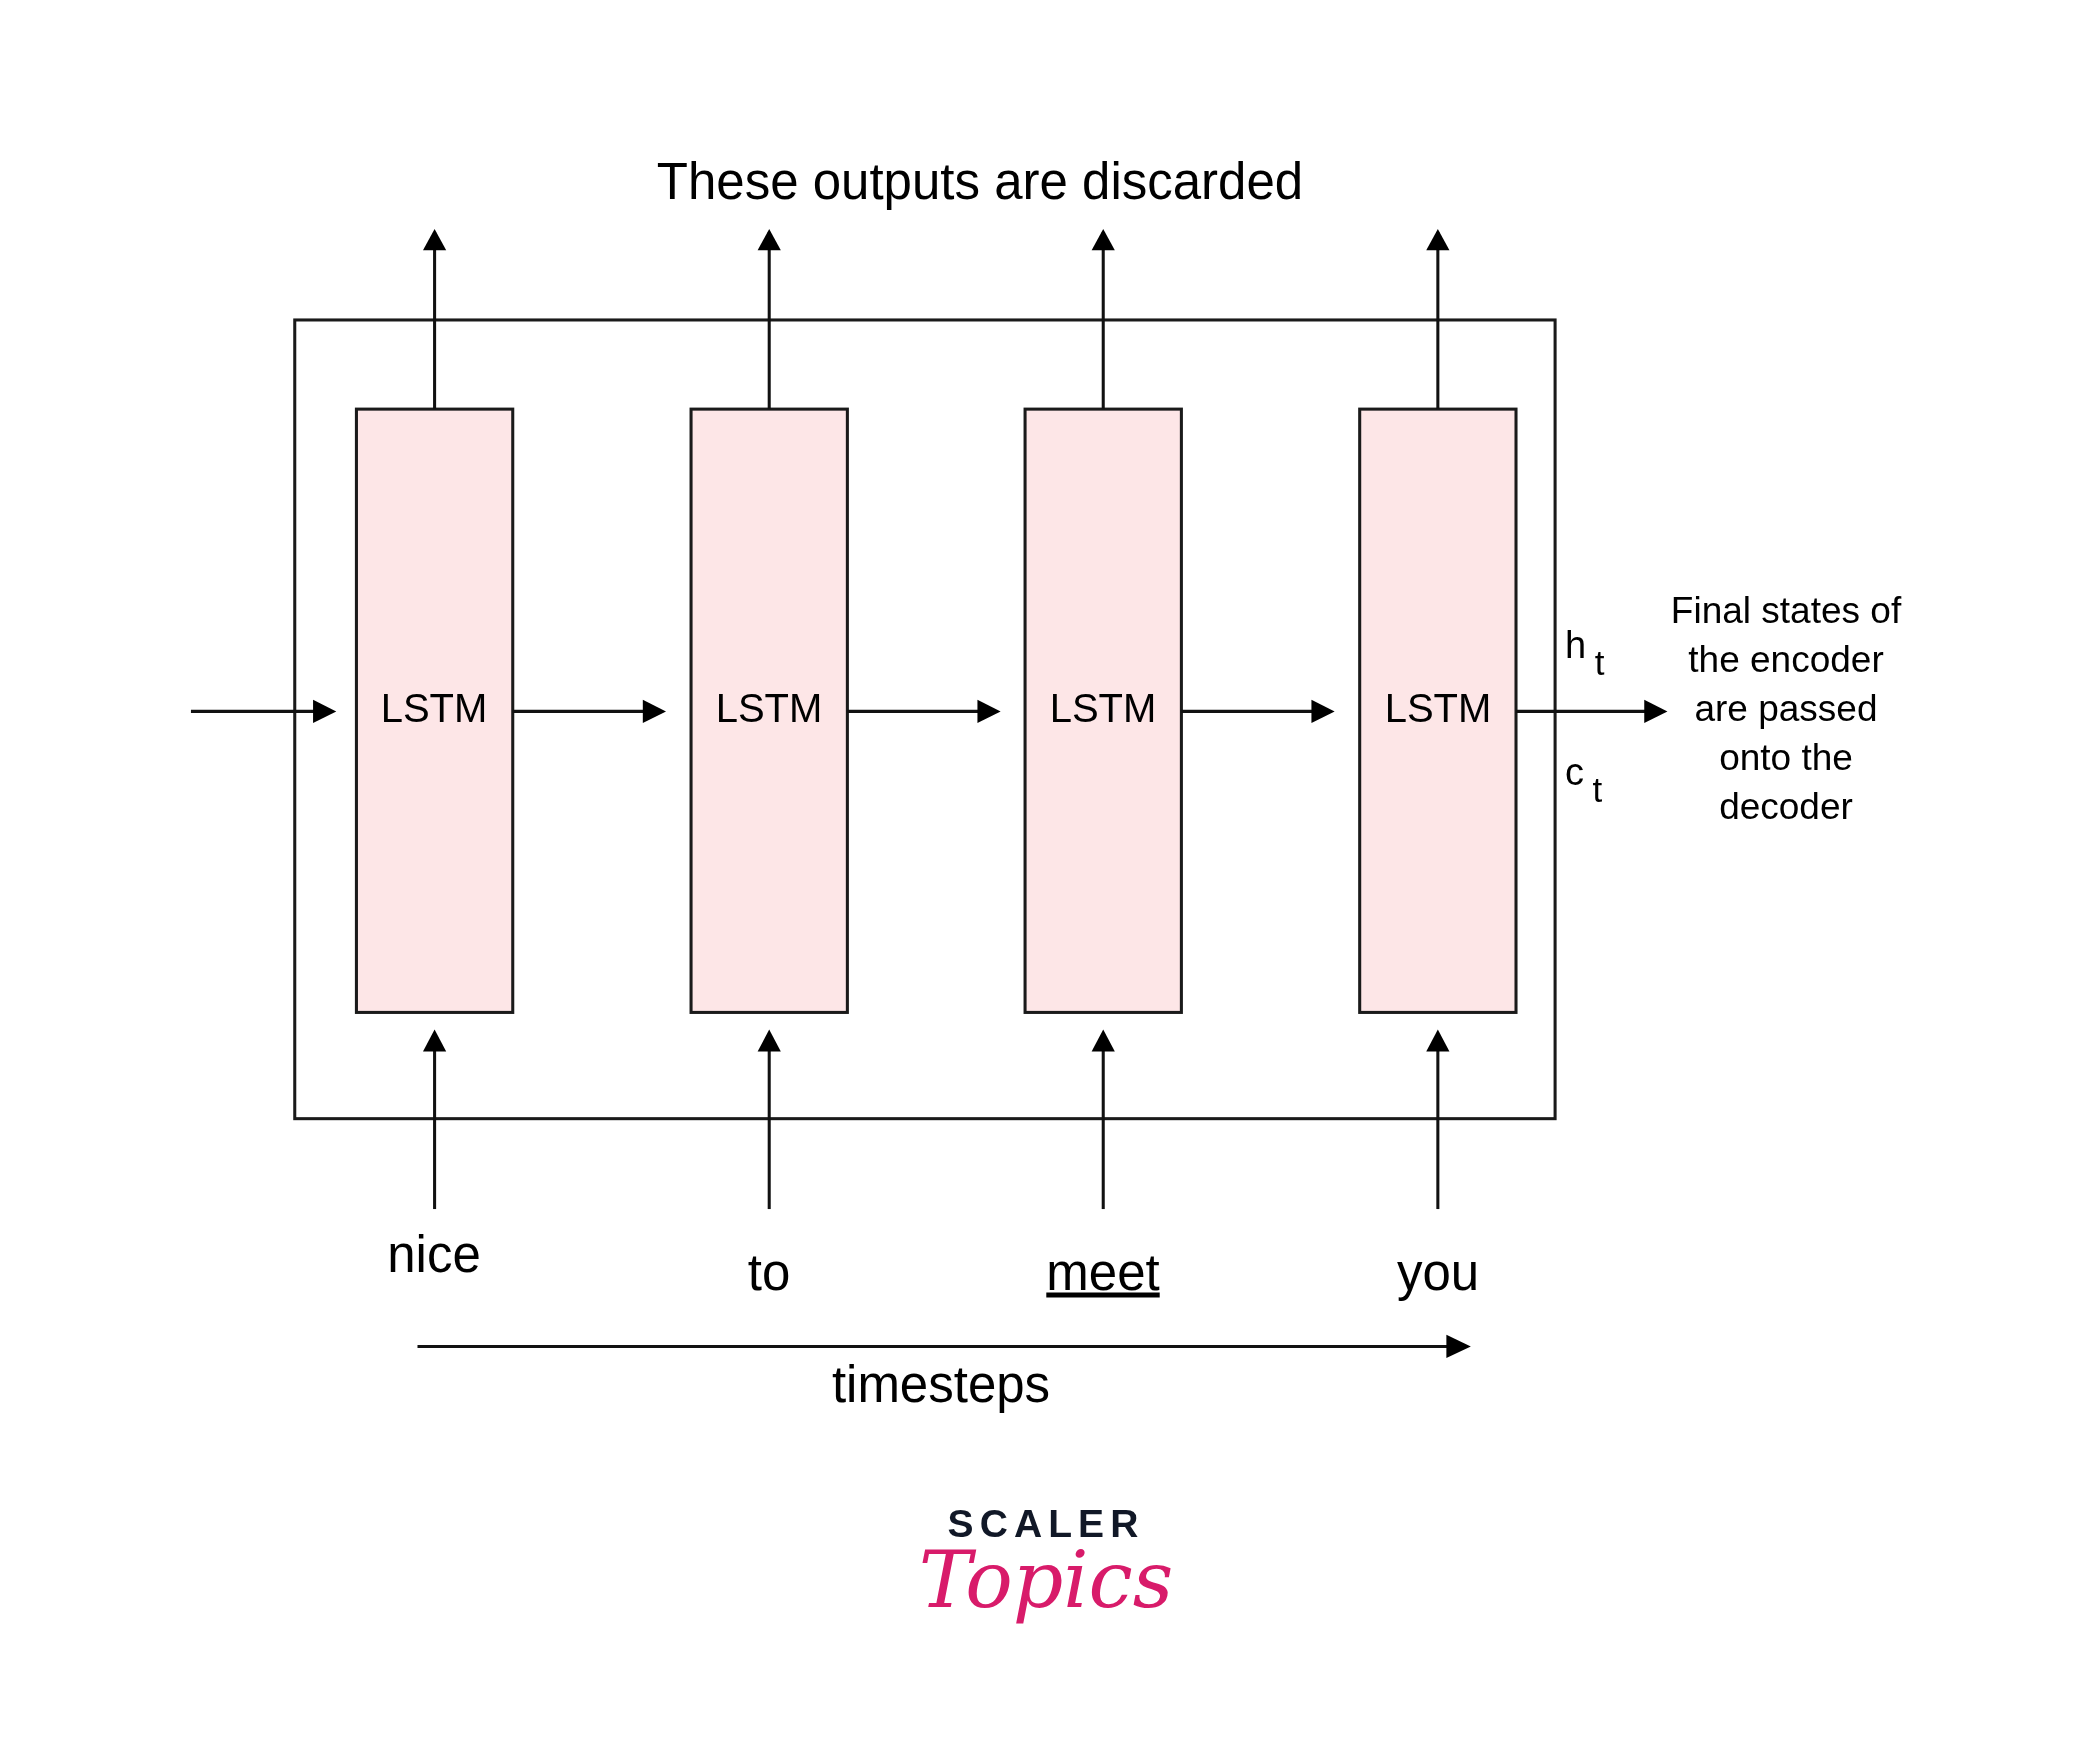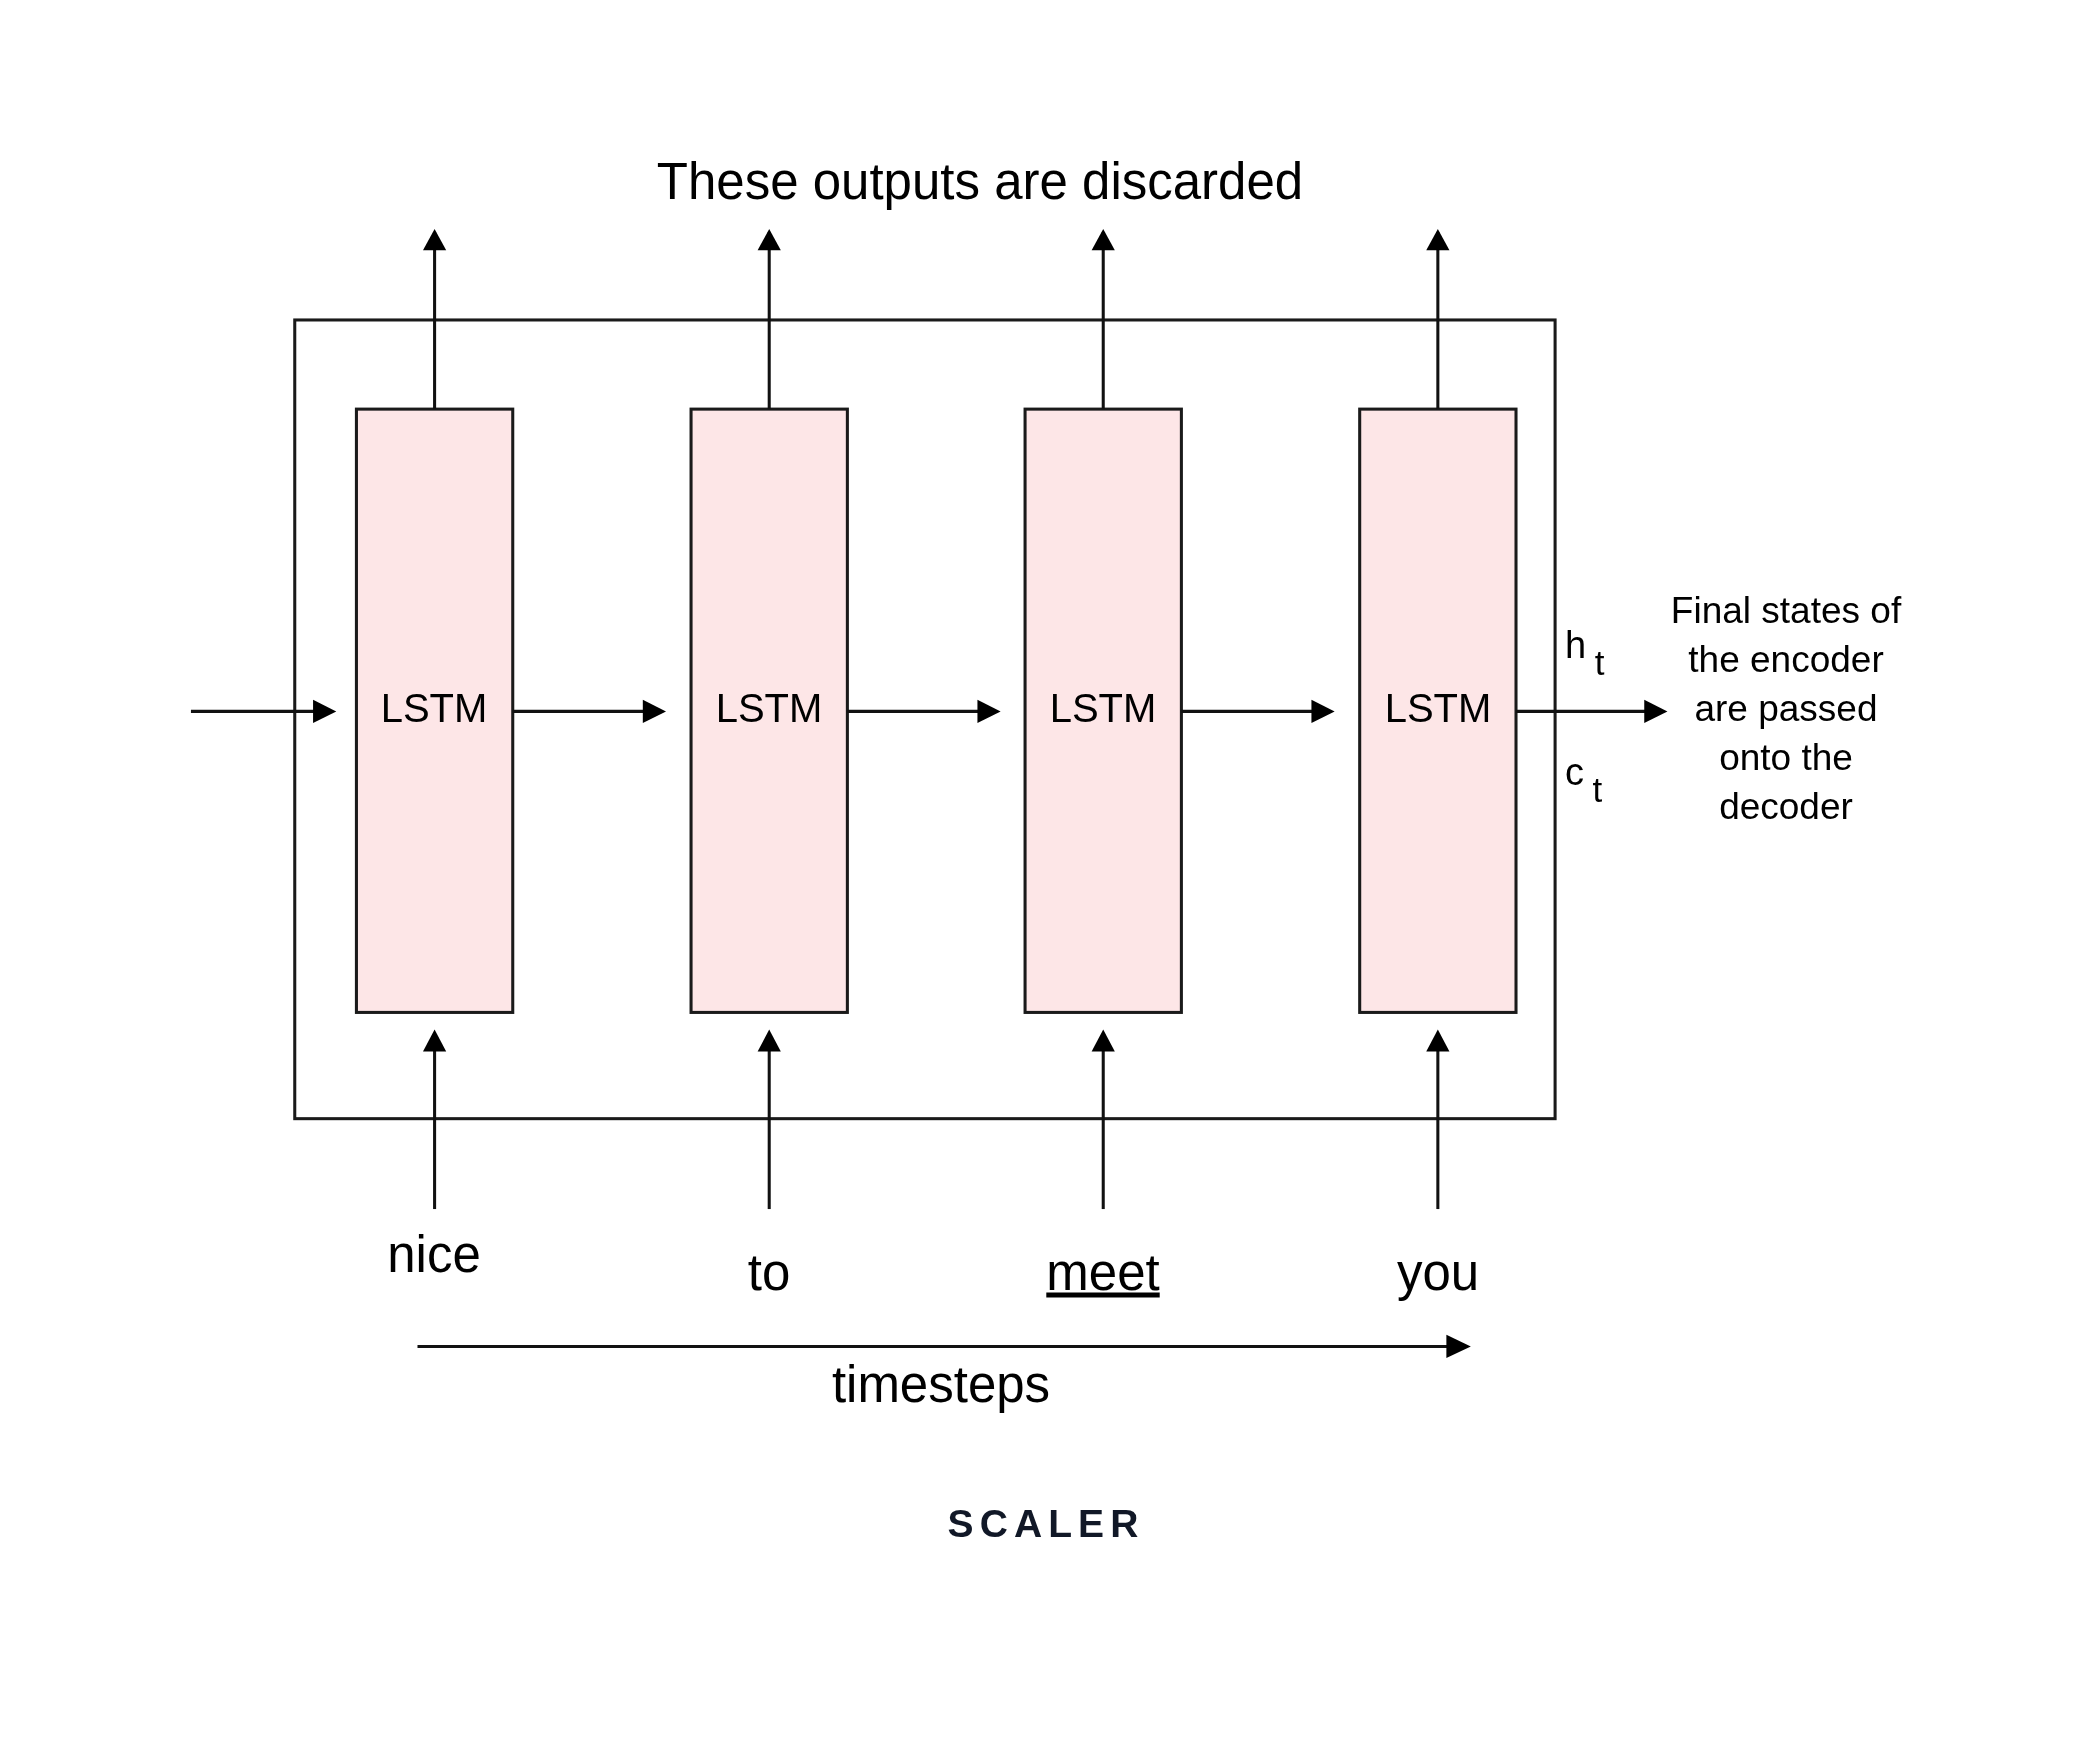--- a/index.html
+++ b/index.html
@@ -91,14 +91,15 @@
 <div class="state" style="left:1565px;top:751px;"><span>c</span><sub>t</sub></div>
 
 <div class="final">Final states of
 the encoder
 are passed
 onto the
 decoder</div>
 
 <div class="logo">
   <div class="scaler">SCALER</div>
+  <div class="topics">Topics</div>
 </div>
 
 
 </body></html>

